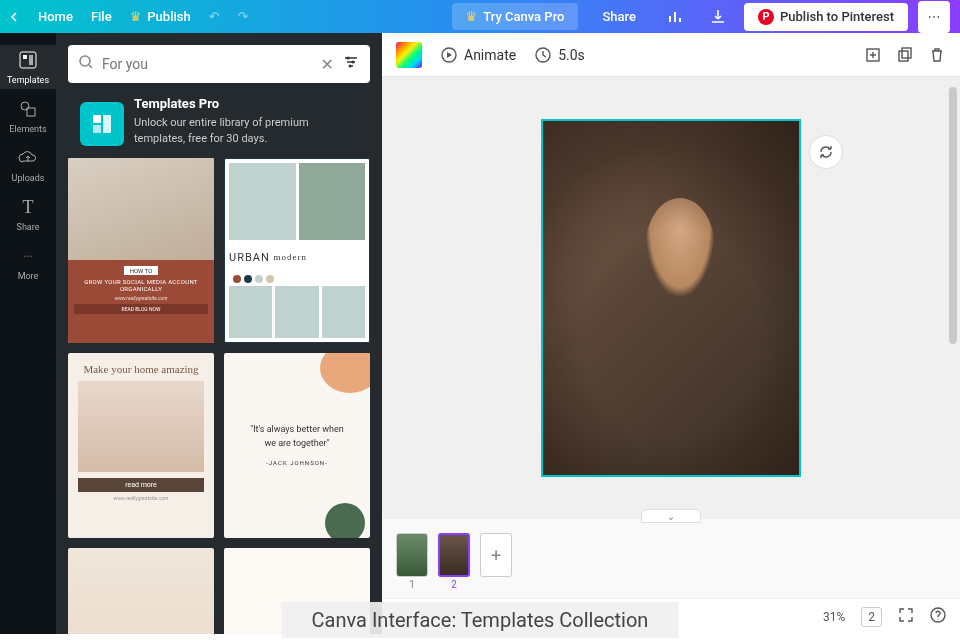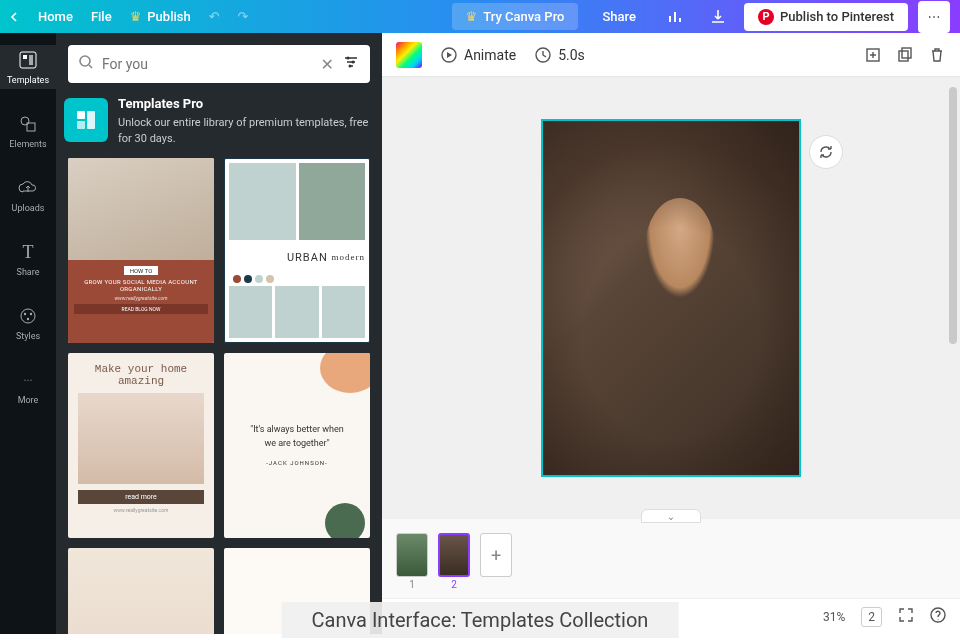--- a/index.html
+++ b/index.html
@@ -9,29 +9,29 @@
 .topbar-btn{display:flex;align-items:center;gap:6px;cursor:pointer;font-weight:500}
 .topbar-spacer{flex:1}
 .topbar-right{display:flex;align-items:center;gap:10px}
 .pill{padding:6px 14px;border-radius:4px;font-size:13px;font-weight:500;cursor:pointer;display:flex;align-items:center;gap:6px}
 .pill.try{background:rgba(255,255,255,.2);color:#fff}
 .pill.share{color:#fff}
 .pill.pub{background:#fff;color:#333;border-radius:4px}
 .icon-btn{width:32px;height:32px;display:flex;align-items:center;justify-content:center;cursor:pointer;border-radius:4px}
 .icon-btn.white{background:#fff;color:#333}
 .main{display:flex;height:601px}
-.railbar{width:56px;background:#0e1318;display:flex;flex-direction:column;align-items:center;padding-top:12px;gap:20px;color:#aaa;font-size:9px}
+.railbar{width:56px;background:#0e1318;display:flex;flex-direction:column;align-items:center;padding-top:12px;gap:5px;color:#aaa;font-size:9px}
 .rail-item{display:flex;flex-direction:column;align-items:center;gap:4px;cursor:pointer;width:100%;padding:4px 0}
 .rail-item.active{color:#fff;background:#252a2e}
 .rail-ic{width:22px;height:22px;display:flex;align-items:center;justify-content:center}
 .sidepanel{width:326px;background:#252a2e;display:flex;flex-direction:column;position:relative}
 .search-wrap{padding:12px}
 .searchbox{background:#fff;border-radius:4px;height:38px;display:flex;align-items:center;padding:0 10px;gap:8px}
 .searchbox input{flex:1;border:none;outline:none;font-size:14px;color:#555}
-.promo{margin:0 8px 12px;background:#252a2e;display:flex;gap:10px;align-items:center}
+.promo{margin:0 24px 12px;background:#252a2e;display:flex;gap:10px;align-items:flex-end}
 .promo-ic{width:44px;height:44px;background:#00c4cc;border-radius:6px;flex-shrink:0;display:flex;align-items:center;justify-content:center;color:#fff;font-weight:700;font-size:18px}
 .promo-txt{color:#ccc;font-size:11px;line-height:1.4}
 .promo-txt strong{color:#fff;font-size:13px;display:block;margin-bottom:2px}
 .tpl-grid{flex:1;overflow-y:auto;padding:0 12px;display:grid;grid-template-columns:1fr 1fr;gap:10px}
 .tpl-card{background:#444;border-radius:2px;height:185px;display:flex;flex-direction:column;font-size:9px;color:#333;overflow:hidden}
 .handle{position:absolute;right:-10px;top:50%;width:10px;height:56px;background:#252a2e;border-radius:0 4px 4px 0;display:flex;align-items:center;justify-content:center;color:#aaa;cursor:pointer}
 .canvas-area{flex:1;display:flex;flex-direction:column;background:#fff;position:relative}
 .toolbar{height:44px;border-bottom:1px solid #e6e6e6;display:flex;align-items:center;padding:0 14px;gap:18px;font-size:14px;color:#333}
 .color-sw{width:26px;height:26px;border-radius:3px;background:linear-gradient(135deg,#ff0080,#ff8c00,#ffee00,#00ff80,#00cfff,#8000ff);cursor:pointer}
 .tool-btn{display:flex;align-items:center;gap:6px;cursor:pointer}
@@ -50,23 +50,23 @@
 .add-page{width:32px;height:44px;border:1px solid #ccc;border-radius:3px;display:flex;align-items:center;justify-content:center;font-size:18px;color:#888;cursor:pointer;background:#fff}
 .footer{height:36px;border-top:1px solid #eee;display:flex;align-items:center;justify-content:flex-end;padding:0 14px;gap:16px;font-size:12px;color:#555;background:#fff}
 .caption{position:absolute;bottom:2px;left:50%;transform:translateX(-50%);background:rgba(240,240,240,.92);padding:6px 30px;font-size:20px;color:#444;white-space:nowrap;z-index:50}
 
 .c1{background:#f3ede3}
 .c1 .top{height:55%;background:linear-gradient(160deg,#d9cfc2,#bfae9a)}
 .c1 .bot{height:45%;background:#9a4a36;color:#fff;text-align:center;padding:6px;font-size:7px}
 .c2{background:#fff;border:1px solid #1a3a4a;padding:4px}
 .c2 .grid2{display:grid;grid-template-columns:1fr 1fr;gap:3px;height:44%}
 .c2 .im{background:#c0d2d0}
-.c2 .mid{height:20%;display:flex;align-items:center;justify-content:flex-end;font-family:serif;font-size:11px;letter-spacing:1px}
+.c2 .mid{height:20%;display:flex;align-items:center;justify-content:flex-start;font-family:serif;font-size:11px;letter-spacing:1px}
 .c3{background:#f6efe8;text-align:center;padding:10px}
-.c3 .h{font-family:Liberation Mono, monospace;font-size:11px;color:#7a5a4a;margin-bottom:6px}
+.c3 .h{font-family:Liberation Serif, serif;font-size:11px;color:#7a5a4a;margin-bottom:6px}
 .c3 .im3{height:55%;background:linear-gradient(#e8d8cc,#d4bba8);margin-bottom:6px}
 .c3 .btn3{background:#5a4638;color:#fff;padding:3px 16px;font-size:7px;display:inline-block}
 .c4{background:#faf7f2;position:relative;display:flex;align-items:center;justify-content:center;text-align:center;padding:20px}
 .c4 .blob1{position:absolute;top:-10px;right:-10px;width:60px;height:50px;background:#e8a87c;border-radius:50%}
 .c4 .blob2{position:absolute;bottom:-5px;right:5px;width:40px;height:40px;background:#4a6b4f;border-radius:50%}
 .c4 .q{font-family:serif;font-size:9px;line-height:1.5;z-index:1}
 .c5{background:linear-gradient(#f0e6da,#e6d4c4)}
 .c6{background:#fdfaf5;display:flex;align-items:center;justify-content:center;font-family:serif;font-size:10px;color:#7a6a4a}
 .hair-face{position:absolute;top:22%;left:40%;width:70px;height:100px;background:radial-gradient(ellipse at 50% 30%,#d4a884 0%,#b88860 60%,transparent 70%);border-radius:50%}
 </style>
@@ -141,31 +141,20 @@
             <path d="M5 14a4 4 0 010-8 5 5 0 019 1 3 3 0 011 6H5z M10 14V8m0 0l-2 2m2-2l2 2" stroke="#aaa" fill="none"></path>
           </svg>
         </div>
         <span>Uploads</span>
       </div>
     <div class="rail-item">
         <div class="rail-ic" style="font-size:18px;font-family:serif;color:#aaa">T</div>
         <span>Share</span>
       </div>
     <div class="rail-item">
-        <div class="rail-ic">
-          <svg width="20" height="20" viewBox="0 0 20 20">
-            <circle cx="10" cy="10" r="7" stroke="#aaa" fill="none"></circle>
-            <circle cx="7" cy="8" r="1.2" fill="#aaa"></circle>
-            <circle cx="13" cy="8" r="1.2" fill="#aaa"></circle>
-            <circle cx="10" cy="13" r="1.2" fill="#aaa"></circle>
-          </svg>
-        </div>
-        <span>Styles</span>
-      </div>
-    <div class="rail-item">
         <div class="rail-ic" style="color:#aaa">⋯</div>
         <span>More</span>
       </div>
   </div>
 
   <div class="sidepanel">
     <div class="search-wrap">
       <div class="searchbox">
         <span><svg width="16" height="16" viewBox="0 0 16 16">
               <circle cx="7" cy="7" r="5" stroke="#888" fill="none" stroke-width="1.6"></circle>

